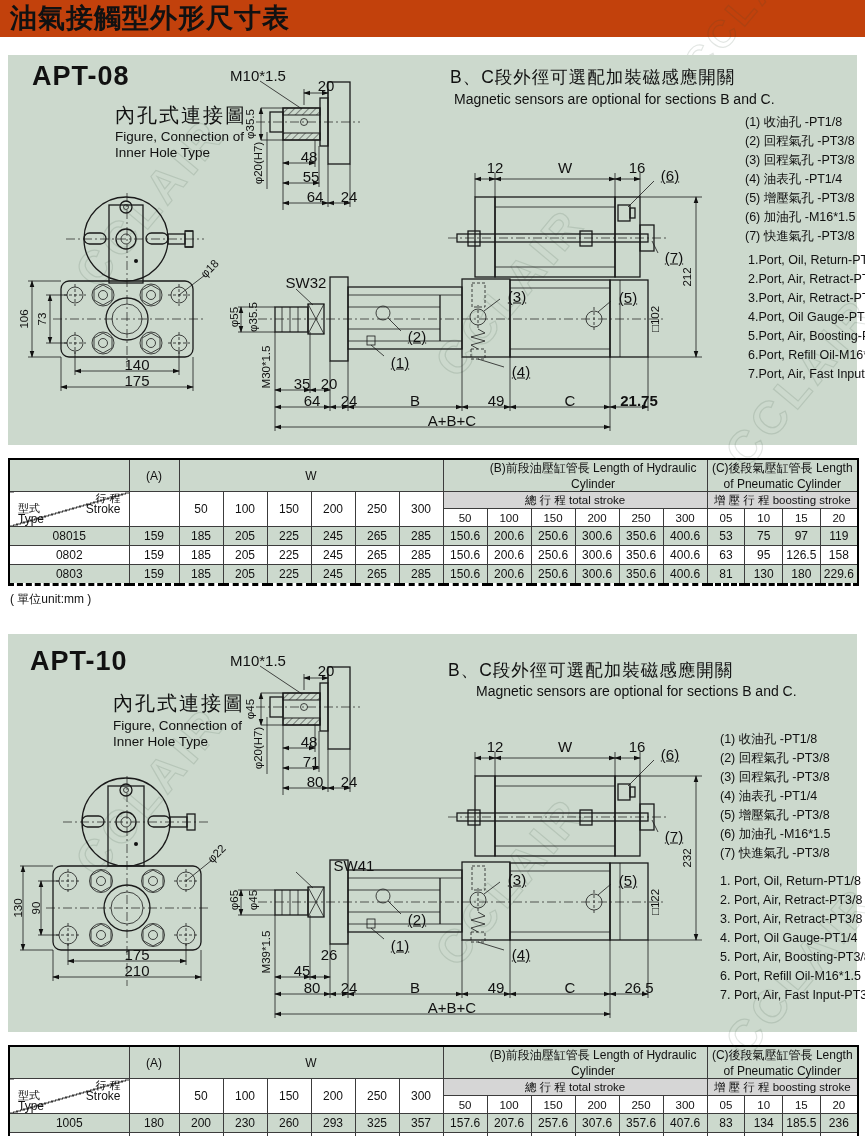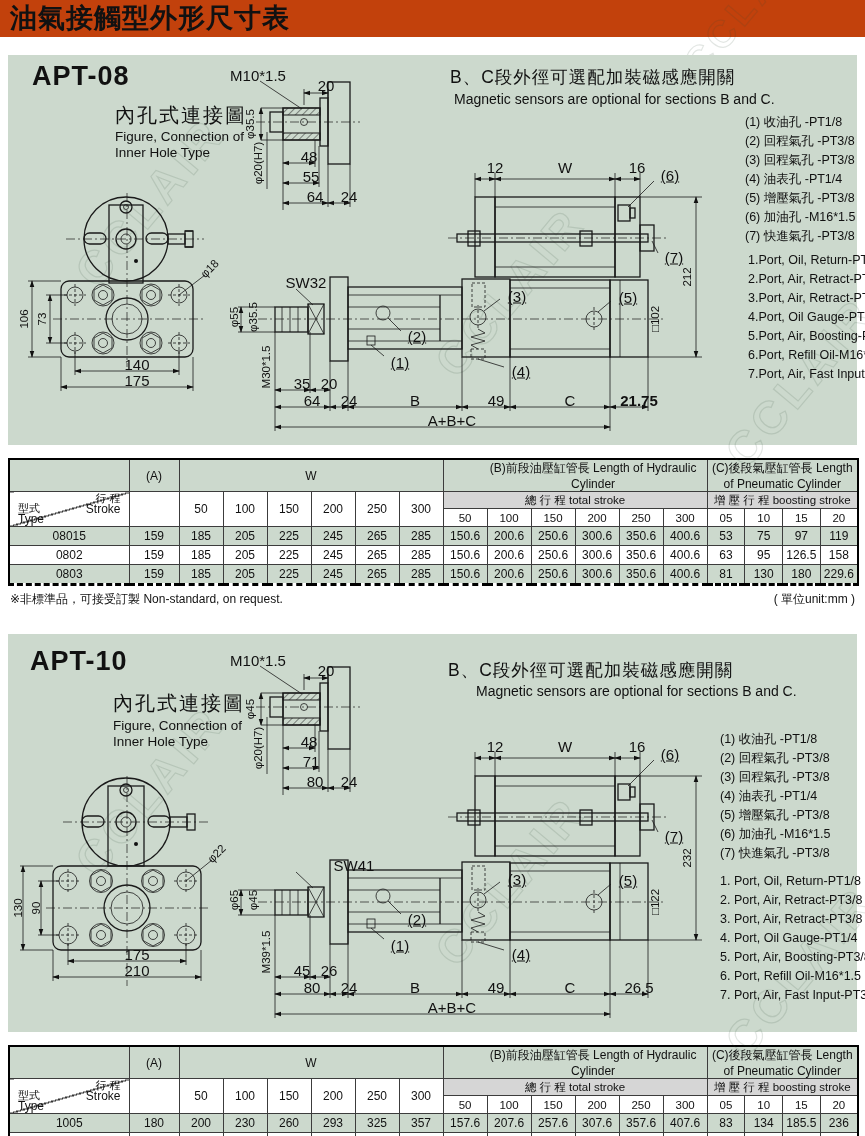--- a/index.html
+++ b/index.html
@@ -427,21 +427,20 @@
           <td>350.6</td>
           <td>400.6</td>
           <td>81</td>
           <td>130</td>
           <td>180</td>
           <td>229.6</td>
       </tr>
     </tbody>
   </table>
   <div class="tfoot">
-    <span>※非標準品，可接受訂製  Non-standard, on request.</span>
     <span>( 單位unit:mm )</span>
   </div>
 
   <section class="panel" id="p10">
     <span class="wm" style="left:40px;top:130px;">CCLAIR</span>
     <span class="wm" style="left:400px;top:220px;">CCLAIR</span>
     <span class="wm" style="left:690px;top:310px;">CCLAIR</span>
 
     <svg class="art" width="849" height="398" viewBox="0 0 849 398">
       <defs>
@@ -666,21 +665,21 @@
     <span class="vlab" style="left:29px;top:274px;">90</span>
     <span class="lab" style="left:119px;top:320px;">175</span>
     <span class="lab" style="left:119px;top:336px;">210</span>
     <span class="dlab" style="left:209px;top:220px;">φ22</span>
 
     <span class="lab" style="left:288px;top:231px;margin-left:48px;">SW41</span>
     <span class="vlab" style="left:227px;top:266px;">φ65</span>
     <span class="vlab" style="left:246px;top:266px;">φ45</span>
     <span class="vlab" style="left:259px;top:318px;">M39*1.5</span>
     <span class="lab" style="left:284px;top:336px;">45</span>
-    <span class="lab" style="left:311px;top:336px;">26</span>
+    <span class="lab" style="left:311px;top:320px;">26</span>
     <span class="lab" style="left:294px;top:353px;">80</span>
     <span class="lab" style="left:331px;top:353px;">24</span>
     <span class="lab" style="left:397px;top:353px;">B</span>
     <span class="lab" style="left:478px;top:353px;">49</span>
     <span class="lab" style="left:552px;top:353px;">C</span>
     <span class="lab" style="left:621px;top:353px;">26.5</span>
     <span class="lab" style="left:434px;top:373px;">A+B+C</span>
     <span class="lab" style="left:477px;top:112px;">12</span>
     <span class="lab" style="left:547px;top:112px;">W</span>
     <span class="lab" style="left:619px;top:112px;">16</span>

